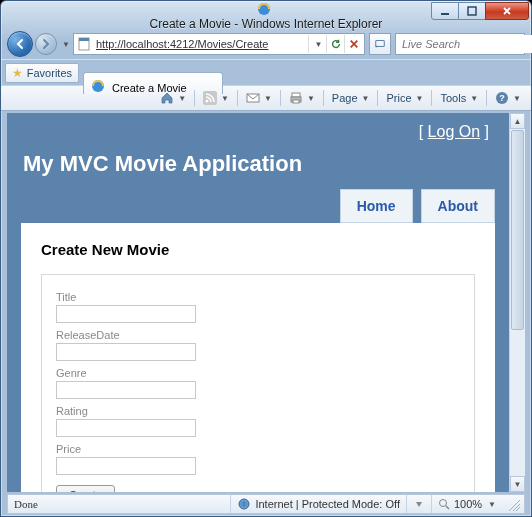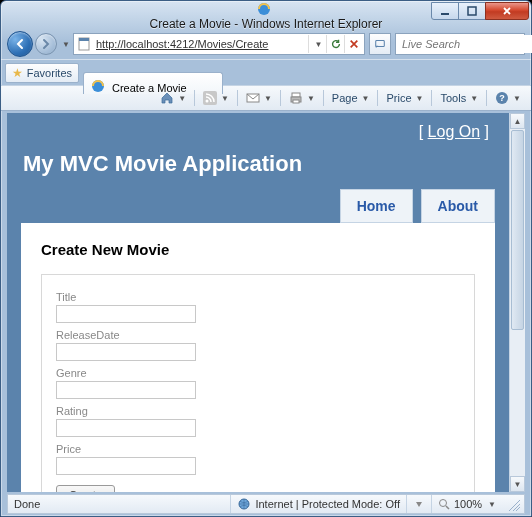--- a/index.html
+++ b/index.html
@@ -170,21 +170,21 @@
   }
 
   
   .statusbar {
     position:absolute; left:6px; right:6px; bottom:2px; height:20px;
     background:linear-gradient(to bottom,#f6f9fc,#e2eaf3);
     border:1px solid #b8c8da;
     display:flex; align-items:center; font-size:11px; color:#333;
     padding:0 4px;
   }
-  .status-left { flex:0 0 auto; padding-left:2px;}
+  .status-left { flex:0 0 auto; padding-left:2px;font-family:Liberation Serif, serif;}
   .status-spacer { flex:1;}
   .status-seg { display:flex;align-items:center;gap:4px;padding:0 6px;border-left:1px solid #c5d4e4;height:100%;}
   .resize-grip { width:14px; height:14px;
     background:
      linear-gradient(135deg, transparent 0 60%, #9ab1cb 60% 64%, transparent 64% 72%, #9ab1cb 72% 76%, transparent 76% 84%, #9ab1cb 84% 88%, transparent 88%);
     margin-left:4px;
   }
 </style>
 </head>
 <body>

